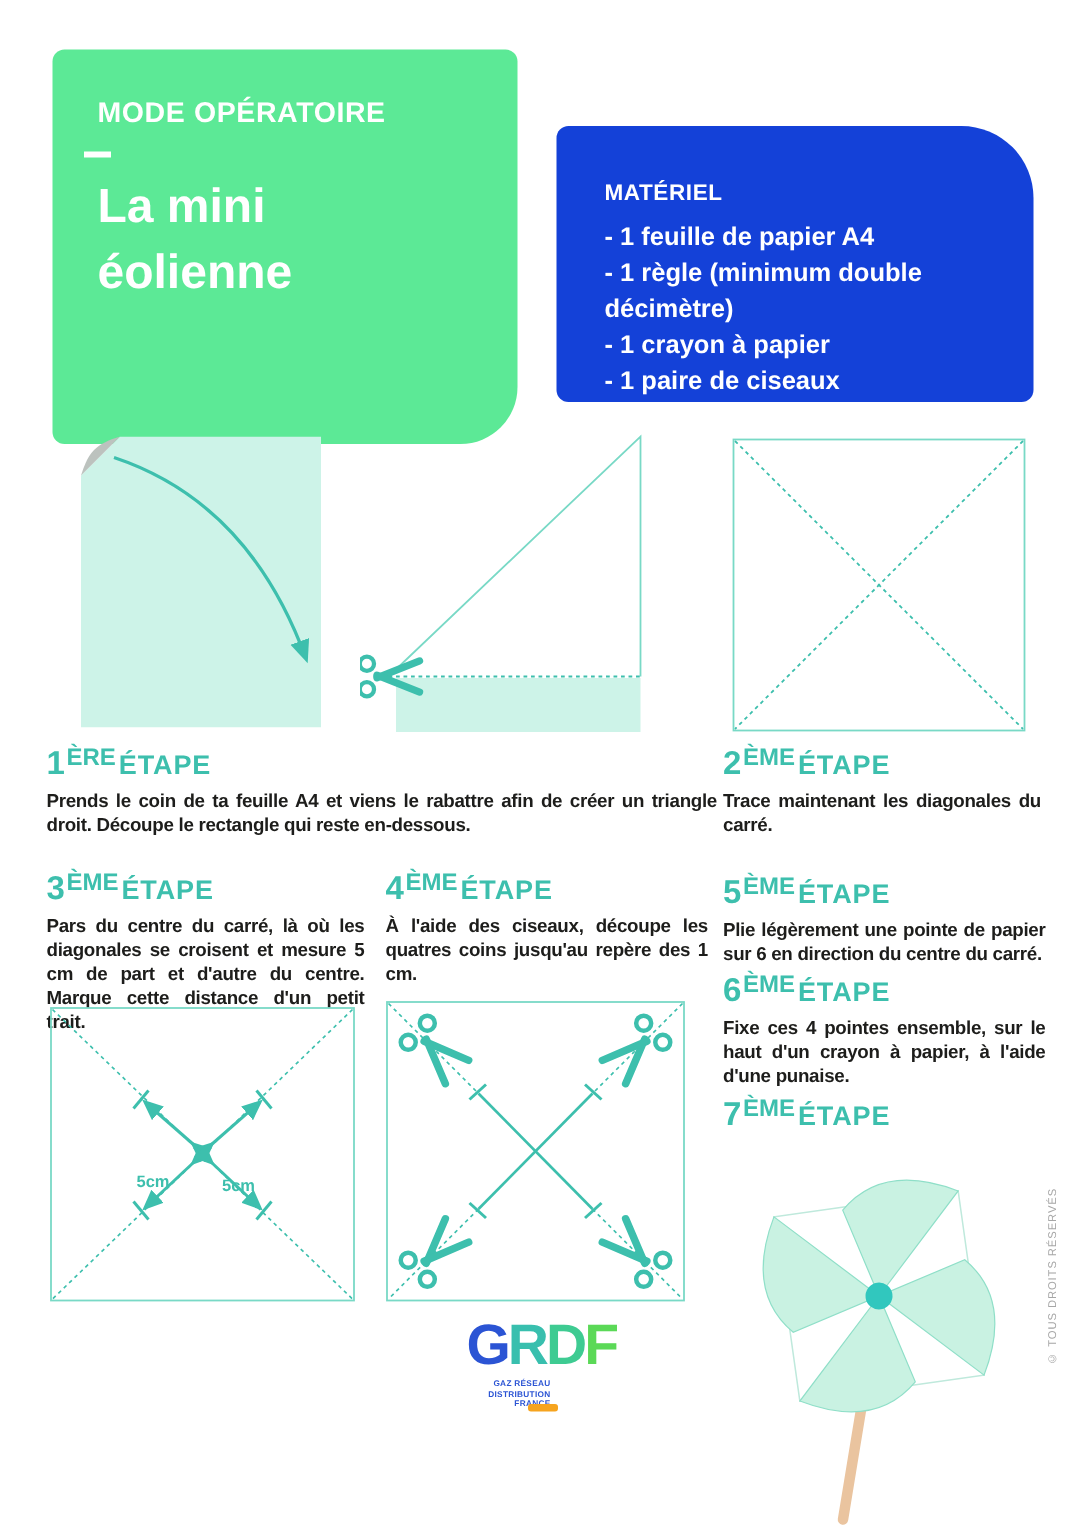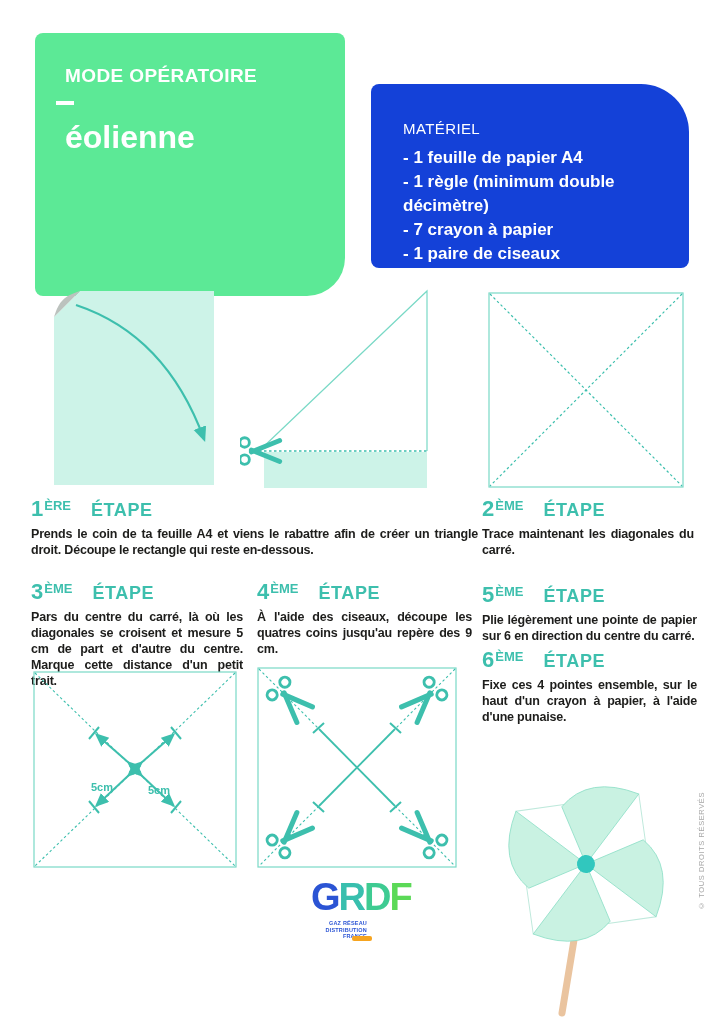--- a/index.html
+++ b/index.html
@@ -10,30 +10,30 @@
   .green-card{position:absolute;left:35px;top:33px;width:310px;height:263px;
               background:#5CE996;border-radius:8px 8px 38px 8px;color:#fff;
               padding:32px 30px 0 30px;box-sizing:border-box;}
   .kicker{font-size:19px;font-weight:700;letter-spacing:0.4px;}
   .kicker-dash{width:18px;height:4px;background:#fff;margin:14px 0 0 -9px;}
   .green-title{font-size:32px;font-weight:700;line-height:44px;margin-top:10px;}
 
   .blue-card{position:absolute;left:371px;top:84px;width:318px;height:184px;
              background:#1441D8;border-radius:8px 48px 8px 8px;color:#fff;
              padding:36px 18px 0 32px;box-sizing:border-box;}
-  .mat-title{font-size:15px;font-weight:400;letter-spacing:0.4px;}
+  .mat-title{font-size:15px;font-weight:700;letter-spacing:0.4px;}
   .mat-list{list-style:none;margin:9px 0 0 0;padding:0;}
   .mat-list li{font-size:17px;font-weight:700;line-height:24px;}
 
   
   .step{position:absolute;}
   .step-h{color:#3DBFAD;white-space:nowrap;}
   .step-h .n{font-size:22px;font-weight:700;}
-  .step-h sup{font-size:13px;font-weight:700;margin:0 2px 0 1px;}
-  .step-h .w{font-size:18px;font-weight:700;letter-spacing:0.6px;margin-left:18px;}
+  .step-h sup{font-size:16px;font-weight:700;margin:0 2px 0 1px;}
+  .step-h .w{font-size:18px;font-weight:700;letter-spacing:0.6px;margin-left:0;}
   .step-b{margin:4px 0 0 0;font-size:12.5px;font-weight:700;line-height:16px;
           letter-spacing:-0.2px;color:#1D1D1B;text-align:justify;}
 
   
   .diag{position:absolute;}
 
   
   .logo{position:absolute;left:298px;top:876px;width:130px;height:78px;}
   .logo-letters{position:absolute;left:13px;top:2px;font-size:38px;font-weight:800;
                 letter-spacing:-2px;line-height:38px;}
@@ -63,30 +63,31 @@
       <marker id="ah" orient="auto" markerWidth="9" markerHeight="8" refX="5.5" refY="3">
         <path d="M0,0 L7,3 L0,6 Z" fill="#3DBFAD"></path>
       </marker>
     </defs>
   </svg>
 
   <div class="green-card">
     <div class="kicker">MODE OPÉRATOIRE</div>
     <div class="kicker-dash"></div>
     <div class="green-title">
+      <div>La mini</div>
       <div>éolienne</div>
     </div>
   </div>
 
   <div class="blue-card">
     <div class="mat-title">MATÉRIEL</div>
     <ul class="mat-list">
       <li>- 1 feuille de papier A4</li>
       <li>- 1 règle (minimum double décimètre)</li>
-      <li>- 7 crayon à papier</li>
+      <li>- 1 crayon à papier</li>
       <li>- 1 paire de ciseaux</li>
       <li>- 8 punaise</li>
     </ul>
   </div>
 
   <svg class="diag" style="left:54px;top:291px" width="160" height="194" viewBox="0 0 160 194">
     <path d="M26,0 H160 V194 H0 V26 Z" fill="#CDF3E8"></path>
     <path d="M26,0 C10,5 5,10 0,26 L26,0 Z" fill="#BCC2BE"></path>
     <path d="M22,14 Q112,44 150,148" fill="none" stroke="#3DBFAD" stroke-width="2.2" marker-end="url(#ah)"></path>
   </svg>
@@ -114,34 +115,35 @@
     <p class="step-b">Trace maintenant les diagonales du carré.</p>
   </div>
 
   <div class="step" style="left:31px;top:579px;width:212px">
     <div class="step-h"><span class="n">3</span><sup>ÈME</sup><span class="w">ÉTAPE</span></div>
     <p class="step-b">Pars du centre du carré, là où les diagonales se croisent et mesure 5 cm de part et d'autre du centre. Marque cette distance d'un petit trait.</p>
   </div>
 
   <div class="step" style="left:257px;top:579px;width:215px">
     <div class="step-h"><span class="n">4</span><sup>ÈME</sup><span class="w">ÉTAPE</span></div>
-    <p class="step-b">À l'aide des ciseaux, découpe les quatres coins jusqu'au repère des 9 cm.</p>
+    <p class="step-b">À l'aide des ciseaux, découpe les quatres coins jusqu'au repère des 1 cm.</p>
   </div>
 
   <div class="step" style="left:482px;top:582px;width:215px">
     <div class="step-h"><span class="n">5</span><sup>ÈME</sup><span class="w">ÉTAPE</span></div>
     <p class="step-b">Plie légèrement une pointe de papier sur 6 en direction du centre du carré.</p>
   </div>
 
   <div class="step" style="left:482px;top:647px;width:215px">
     <div class="step-h"><span class="n">6</span><sup>ÈME</sup><span class="w">ÉTAPE</span></div>
     <p class="step-b">Fixe ces 4 pointes ensemble, sur le haut d'un crayon à papier, à l'aide d'une punaise.</p>
   </div>
 
   <div class="step" style="left:482px;top:730px;width:215px">
+    <div class="step-h"><span class="n">7</span><sup>ÈME</sup><span class="w">ÉTAPE</span></div>
   </div>
 
   <svg class="diag" style="left:33px;top:671px" width="204" height="197" viewBox="0 0 204 197">
     <rect x="1" y="1" width="202" height="195" fill="none" stroke="#79D9C6" stroke-width="1.2"></rect>
     <line x1="2" y1="2" x2="202" y2="195" stroke="#3DBFAD" stroke-width="1.1" stroke-dasharray="2.5,2.5"></line>
     <line x1="202" y1="2" x2="2" y2="195" stroke="#3DBFAD" stroke-width="1.1" stroke-dasharray="2.5,2.5"></line>
     <g stroke="#3DBFAD" stroke-width="2">
       <line x1="96" y1="92" x2="64" y2="64" marker-start="url(#ah)" marker-end="url(#ah)"></line>
       <line x1="108" y1="92" x2="140" y2="64" marker-start="url(#ah)" marker-end="url(#ah)"></line>
       <line x1="96" y1="104" x2="64" y2="134" marker-start="url(#ah)" marker-end="url(#ah)"></line>

